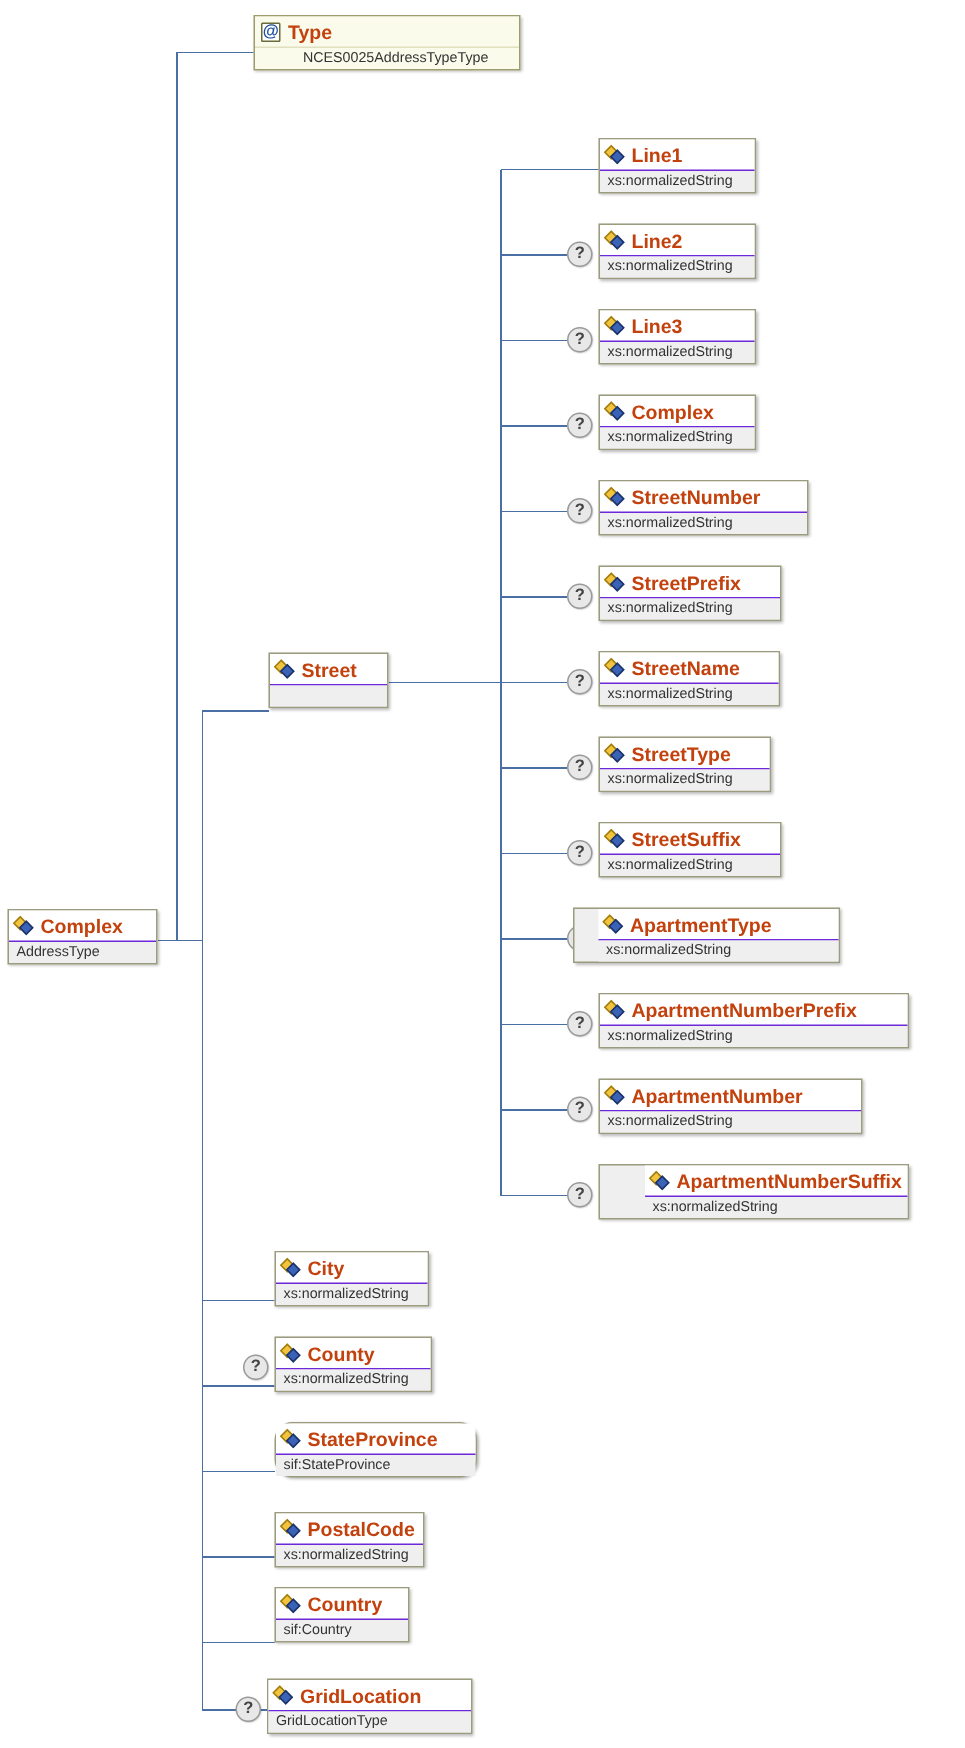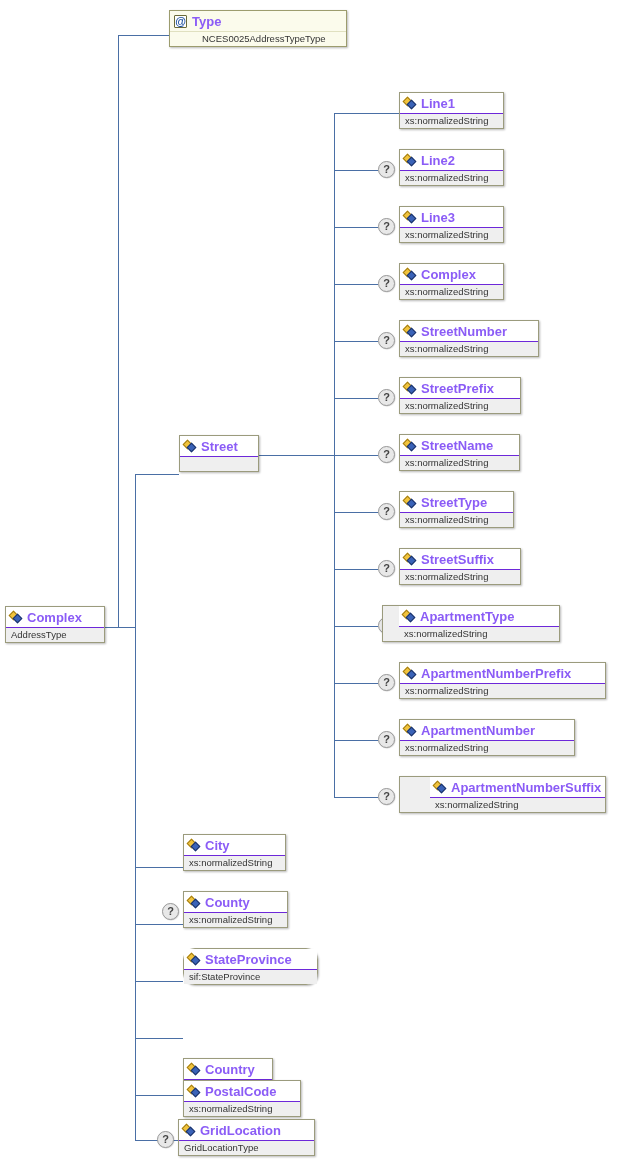--- a/index.html
+++ b/index.html
@@ -45,21 +45,21 @@
     height: 21px;
     box-sizing: border-box;
     border-bottom: 1px solid #6d28d9;
   }
   .node.attr .node-title {
     background: #fbfbec;
     border-bottom: 1px solid #e0e0c0;
   }
   .node-title .label {
     font-size: 13px;
-    color: #8b5cf6;
+    color: #c2410c;
     font-weight: bold;
     white-space: nowrap;
     line-height: 13px;
   }
   .node-type {
     font-size: 9.5px;
     color: #333333;
     padding: 1px 4px 2px 5px;
     white-space: nowrap;
     line-height: 11px;
@@ -383,21 +383,21 @@
     <div class="node-title">
       <span class="el-icon">
           <span class="d1"></span>
           <span class="d2"></span>
         </span>
       <span class="label">Country</span>
     </div>
     <div class="node-type">sif:Country</div>
   </div>
 
-  <div class="node" style="left:183px; top:1080px; width:118px;">
+  <div class="node" style="left:183px; top:1008px; width:100px;">
     <div class="node-title">
       <span class="el-icon">
           <span class="d1"></span>
           <span class="d2"></span>
         </span>
       <span class="label">PostalCode</span>
     </div>
     <div class="node-type">xs:normalizedString</div>
   </div>
 

